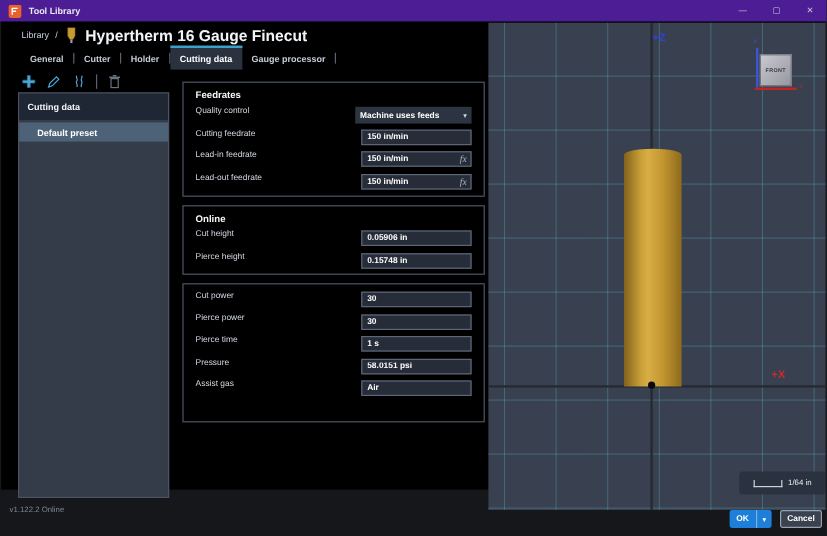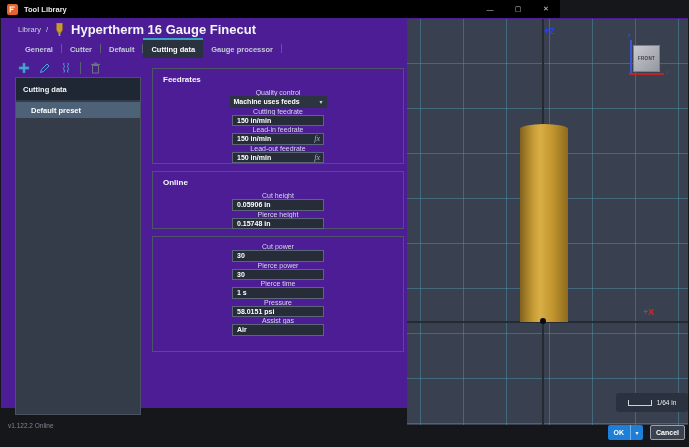--- a/index.html
+++ b/index.html
@@ -1,29 +1,29 @@
 <!DOCTYPE html>
 <html><head>
 <meta charset="utf-8">
 <style>
   * { margin:0; padding:0; box-sizing:border-box; font-family:"Liberation Sans", sans-serif; }
   body { background:#2a2d33; }
   .window { position:relative; width:689px; height:447px; background:#15171b; overflow:hidden; }
 
   
-  .titlebar { position:absolute; top:0; left:0; width:560px; height:18px; background:#000000;
+  .titlebar { position:absolute; top:0; left:0; width:689px; height:18px; background:#4c1d95;
               display:flex; align-items:center; color:#e6e6e6; }
   .app-icon { width:11px; height:11px; margin:0 6px 0 7px; }
   .titlebar-title { font-size:7.5px; font-weight:bold; color:#e9e9e9; }
   .win-controls { margin-left:auto; display:flex; }
   .win-btn { width:28px; height:18px; display:flex; align-items:center; justify-content:center;
              color:#c9c9c9; font-size:7px; cursor:default; }
 
   
-  .dialog { position:absolute; top:18px; left:1px; width:687px; height:390px; background:#4c1d95; }
+  .dialog { position:absolute; top:18px; left:1px; width:687px; height:390px; background:#000000; }
 
   
   .breadcrumb { position:absolute; top:3px; left:17px; height:16px; display:flex; align-items:center; gap:5px; }
   .crumb { font-size:7.5px; color:#c9cfda; }
   .crumb-name { font-size:13px; font-weight:bold; color:#f2f4f7; }
   .tool-bit-icon { width:9px; height:13px; margin:0 2px; }
 
   
   .tabbar { position:absolute; top:20px; left:16px; height:20px; display:flex; align-items:stretch; }
   .tab { padding:0 8px; display:flex; align-items:center; font-size:7.5px; font-weight:bold;
@@ -40,21 +40,21 @@
   .preset-panel { position:absolute; top:59px; left:14px; width:126px; height:338px;
                   background:#343c4a; border:1px solid #4b5363; }
   .preset-header { height:22px; background:#1f2734; display:flex; align-items:center;
                    padding-left:7px; font-size:7.5px; font-weight:bold; color:#f2f4f7; }
   .preset-item { margin-top:2px; height:16px; background:#4d6277; display:flex; align-items:center;
                  padding-left:15px; font-size:7.5px; font-weight:bold; color:#ffffff; }
 
   
   .group { position:absolute; left:151px; width:252px; border:1px solid #4d5567; padding:6px 10px 4px 10px; }
   .group-title { font-size:8px; font-weight:bold; color:#f4f6f9; margin-bottom:5px; }
-  .row { display:flex; align-items:center; justify-content:space-between; height:18.5px;flex-direction:column; }
+  .row { display:flex; justify-content:space-between; height:18.5px; }
   .row-label { font-size:7px; color:#d3d9e3; }
   .field { display:flex; align-items:center; width:92px; height:13px;
            background:#262d39; border:1px solid #5c6678; }
   .field input { flex:1; min-width:0; background:transparent; border:none; outline:none;
                  color:#ffffff; font-size:7px; font-weight:bold; padding-left:4px; }
   .fx { font-size:8px; font-style:italic; font-family:"Liberation Serif", serif;
         color:#a9b3c2; padding:0 3px 0 1px; }
   .dropdown { display:flex; align-items:center; justify-content:space-between; width:97px; height:14px;
               background:#2c3441; padding:0 4px; }
   .dropdown-value { font-size:7px; font-weight:bold; color:#ffffff; }
@@ -130,21 +130,21 @@
         <rect x="3.6" y="10" width="1.8" height="3" fill="#9aa0a8"></rect>
       </svg>
       <span class="crumb-name">Hypertherm 16 Gauge Finecut</span>
     </div>
 
     <div class="tabbar">
       <div class="tab">General</div>
       <span class="tab-sep"></span>
       <div class="tab">Cutter</div>
       <span class="tab-sep"></span>
-      <div class="tab">Default</div>
+      <div class="tab">Holder</div>
       <span class="tab-sep"></span>
       <div class="tab active">Cutting data</div>
       <div class="tab">Gauge processor</div>
       <span class="tab-sep"></span>
     </div>
 
     <div class="left-toolbar">
       <div class="tool-btn">
         <svg width="12" height="12" viewBox="0 0 12 12">
           <path d="M4.8 1h2.4v3.8H11v2.4H7.2V11H4.8V7.2H1V4.8h3.8z" fill="#4fa8dc" stroke="#2e6f96" stroke-width="0.6"></path>

